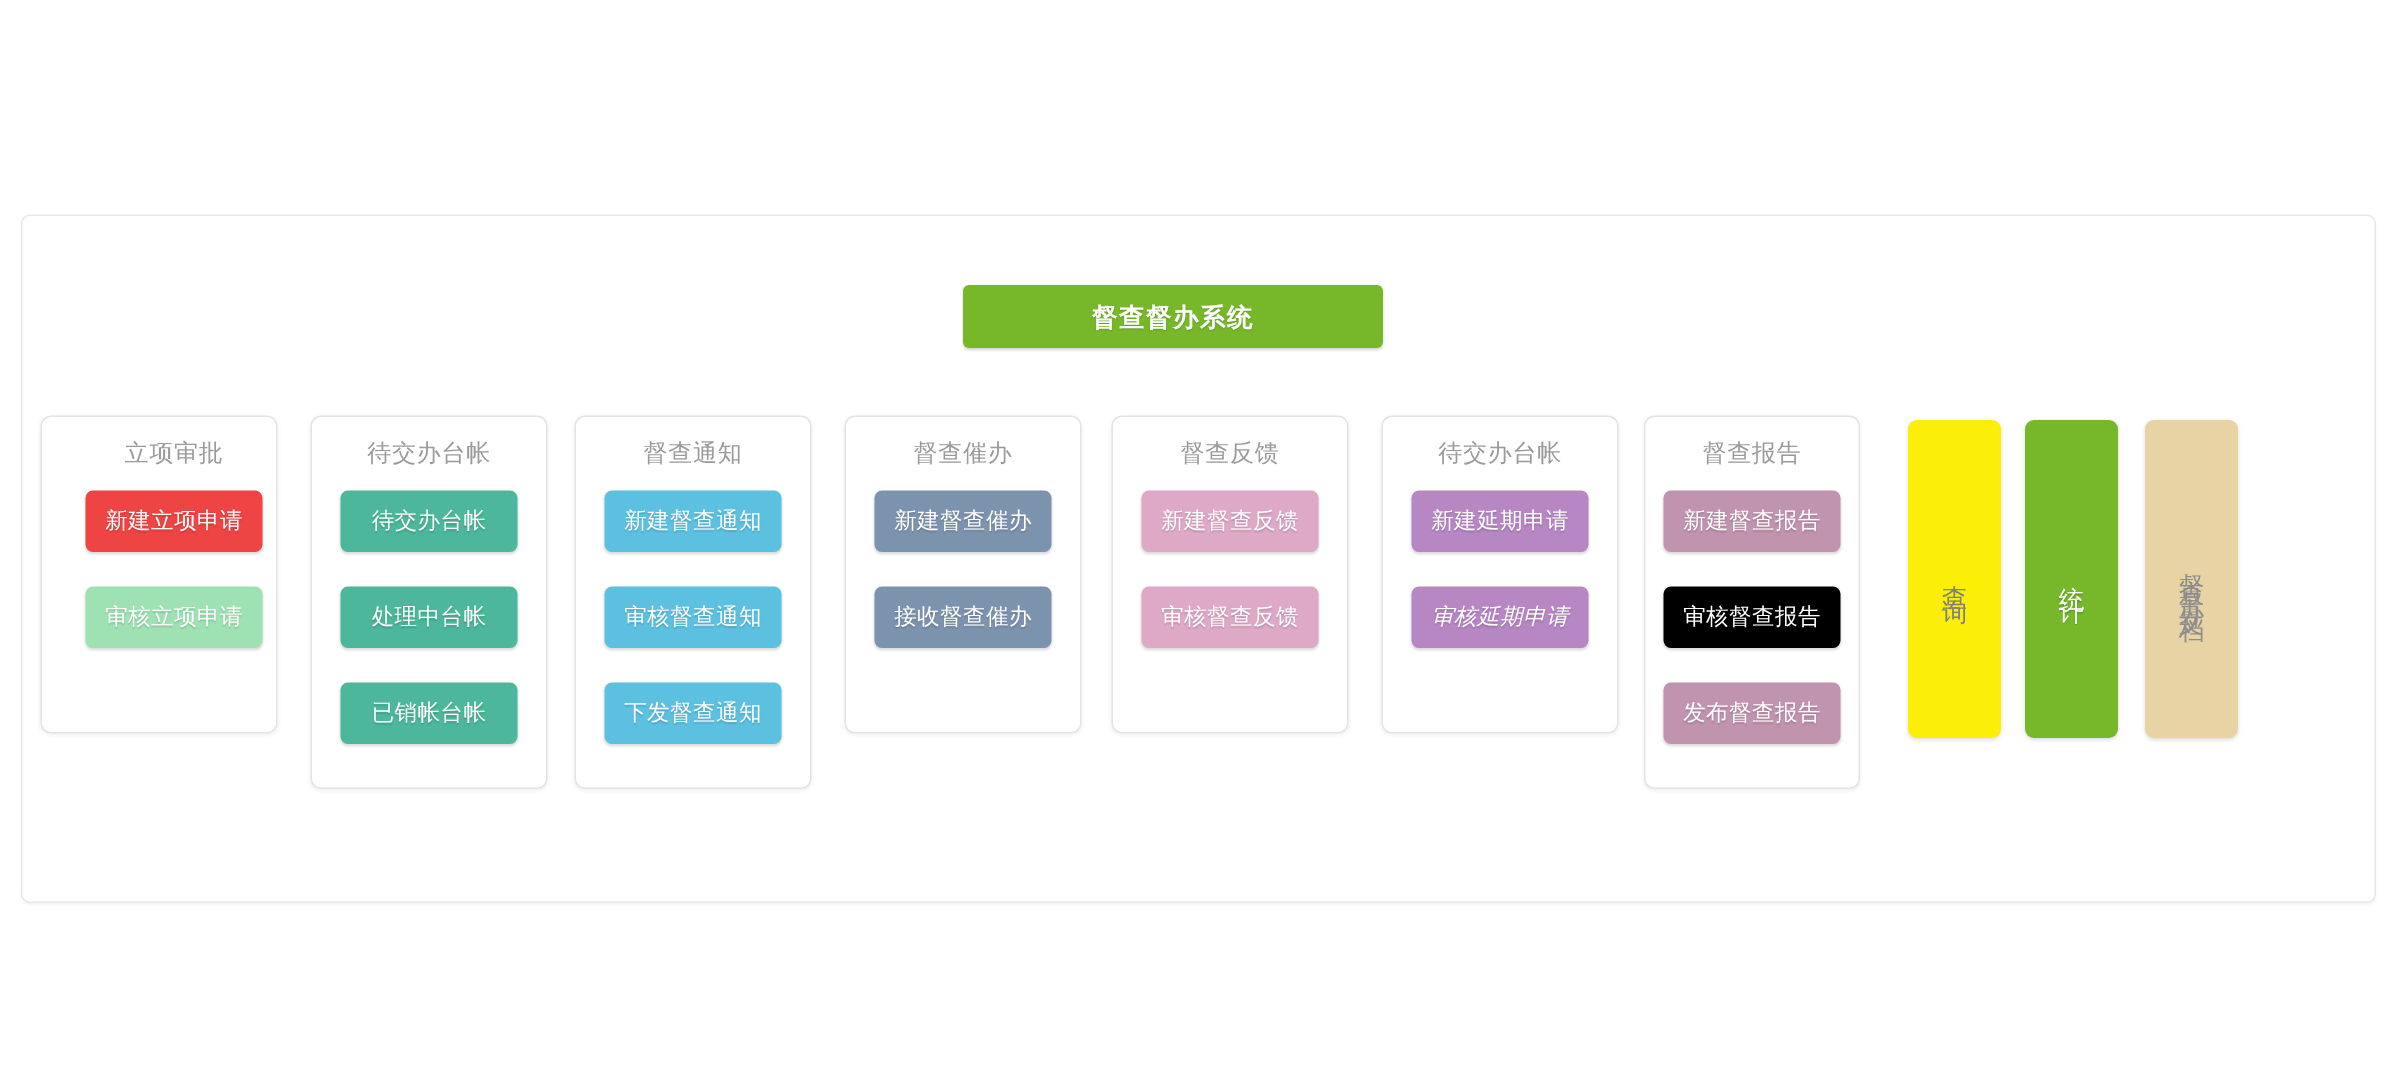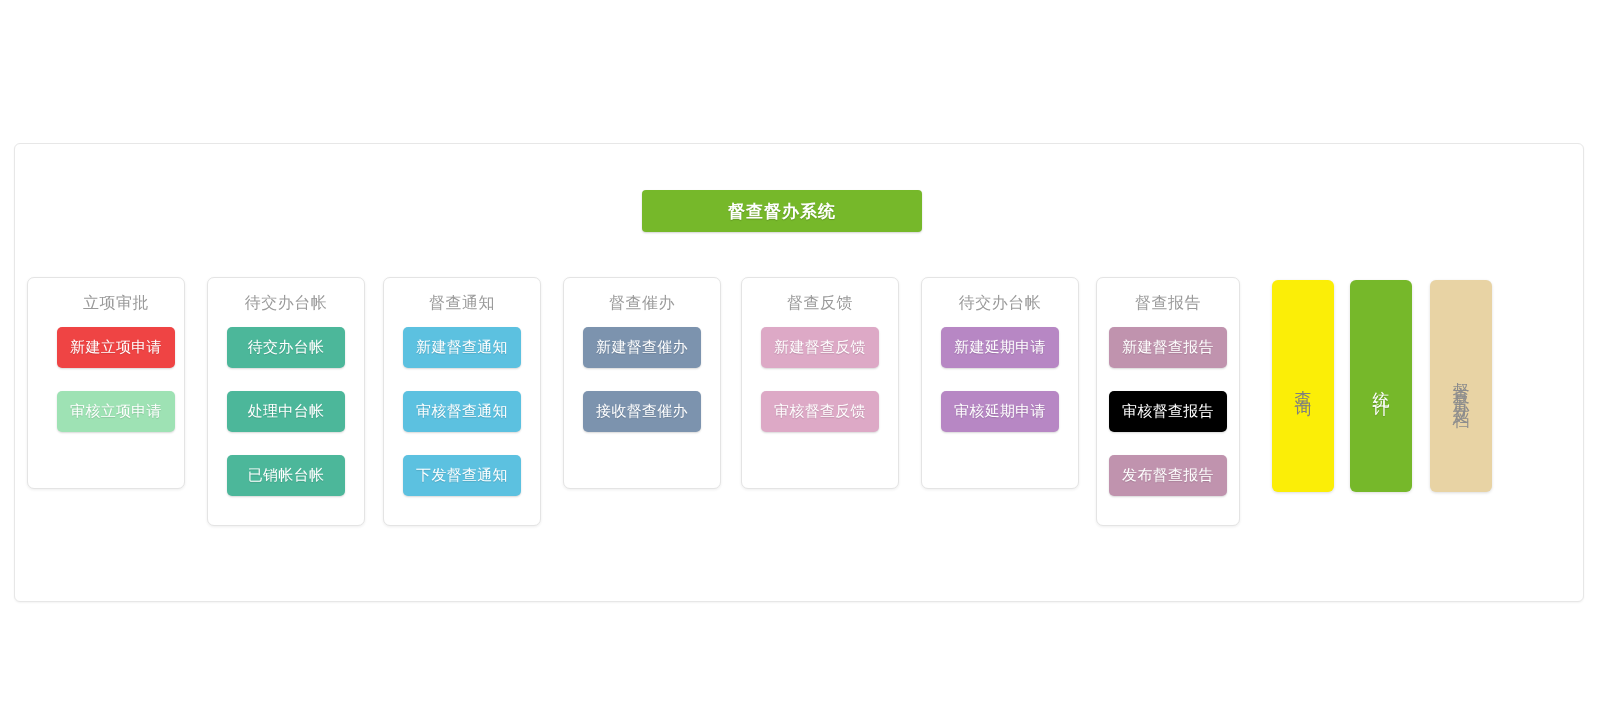--- a/index.html
+++ b/index.html
@@ -175,21 +175,21 @@
     <div class="card-buttons">
       <div class="module-btn" style="background:#dda9c6;">新建督查反馈</div>
       <div class="module-btn" style="background:#dda9c6;">审核督查反馈</div>
     </div>
   </div>
 
   <div class="module-card" style="left:894px; width:158px; height:212px;">
     <div class="card-header">待交办台帐</div>
     <div class="card-buttons">
       <div class="module-btn" style="background:#b787c4;">新建延期申请</div>
-      <div class="module-btn" style="background:#b787c4;">审核延期申请</div>
+      <div class="module-btn" style="background:#b787c4;font-style:italic;">审核延期申请</div>
     </div>
   </div>
 
   <div class="module-card" style="left:1069px; width:144px; height:249px;">
     <div class="card-header">督查报告</div>
     <div class="card-buttons">
       <div class="module-btn" style="background:#c093ae;">新建督查报告</div>
       <div class="module-btn" style="background:#000000;">审核督查报告</div>
       <div class="module-btn" style="background:#c093ae;">发布督查报告</div>
     </div>

